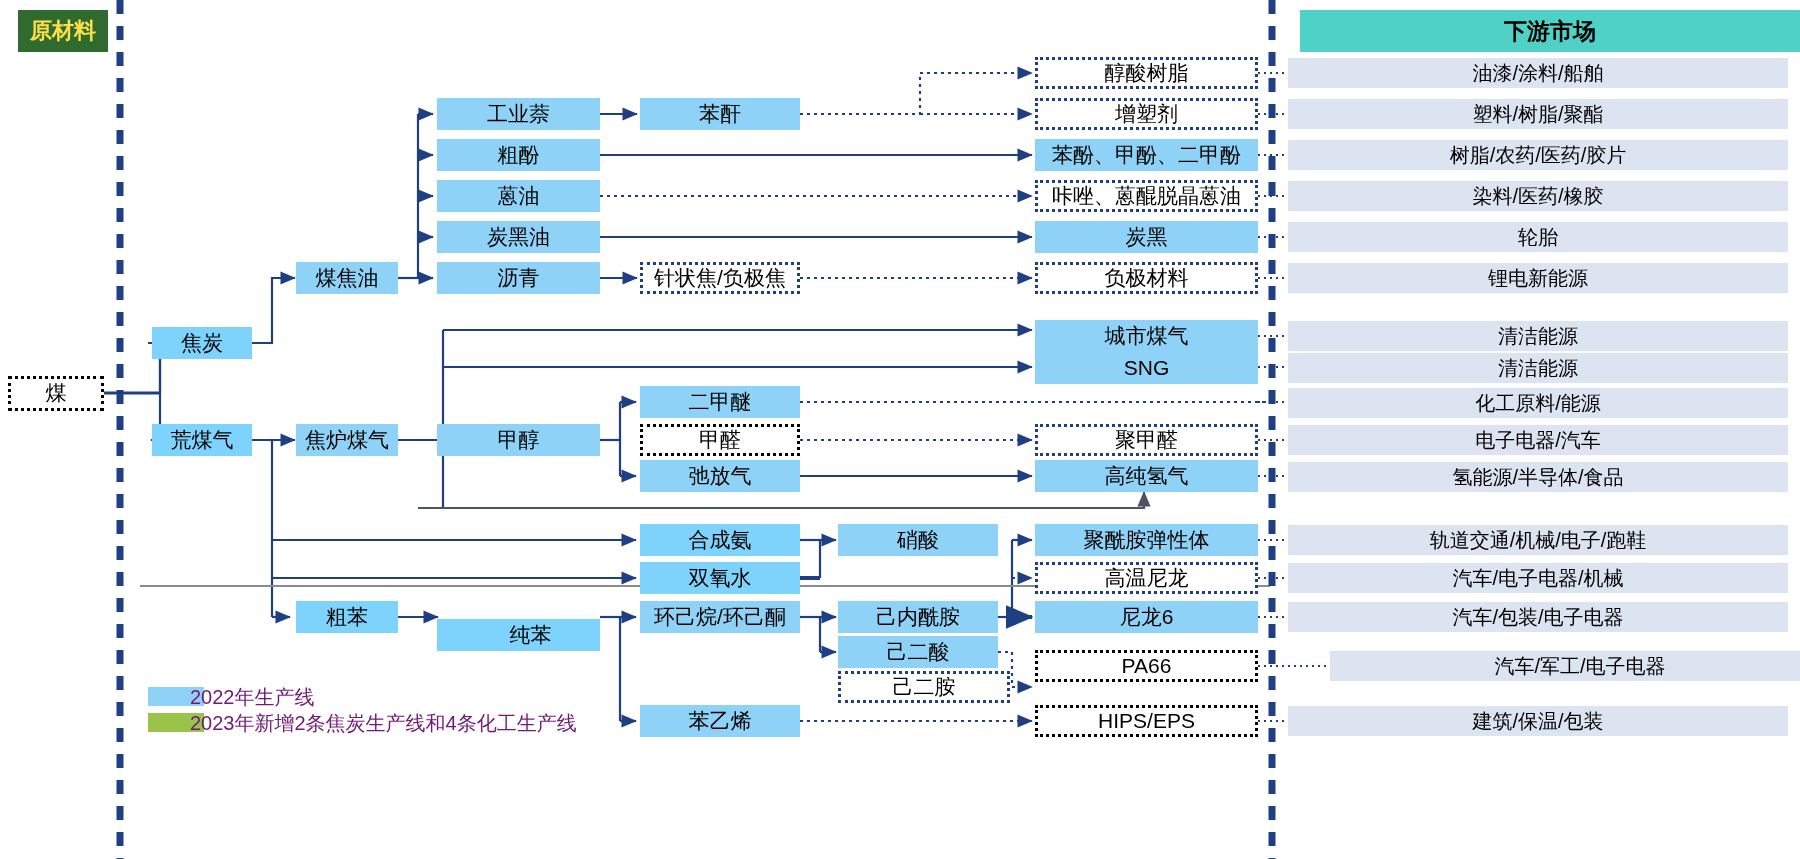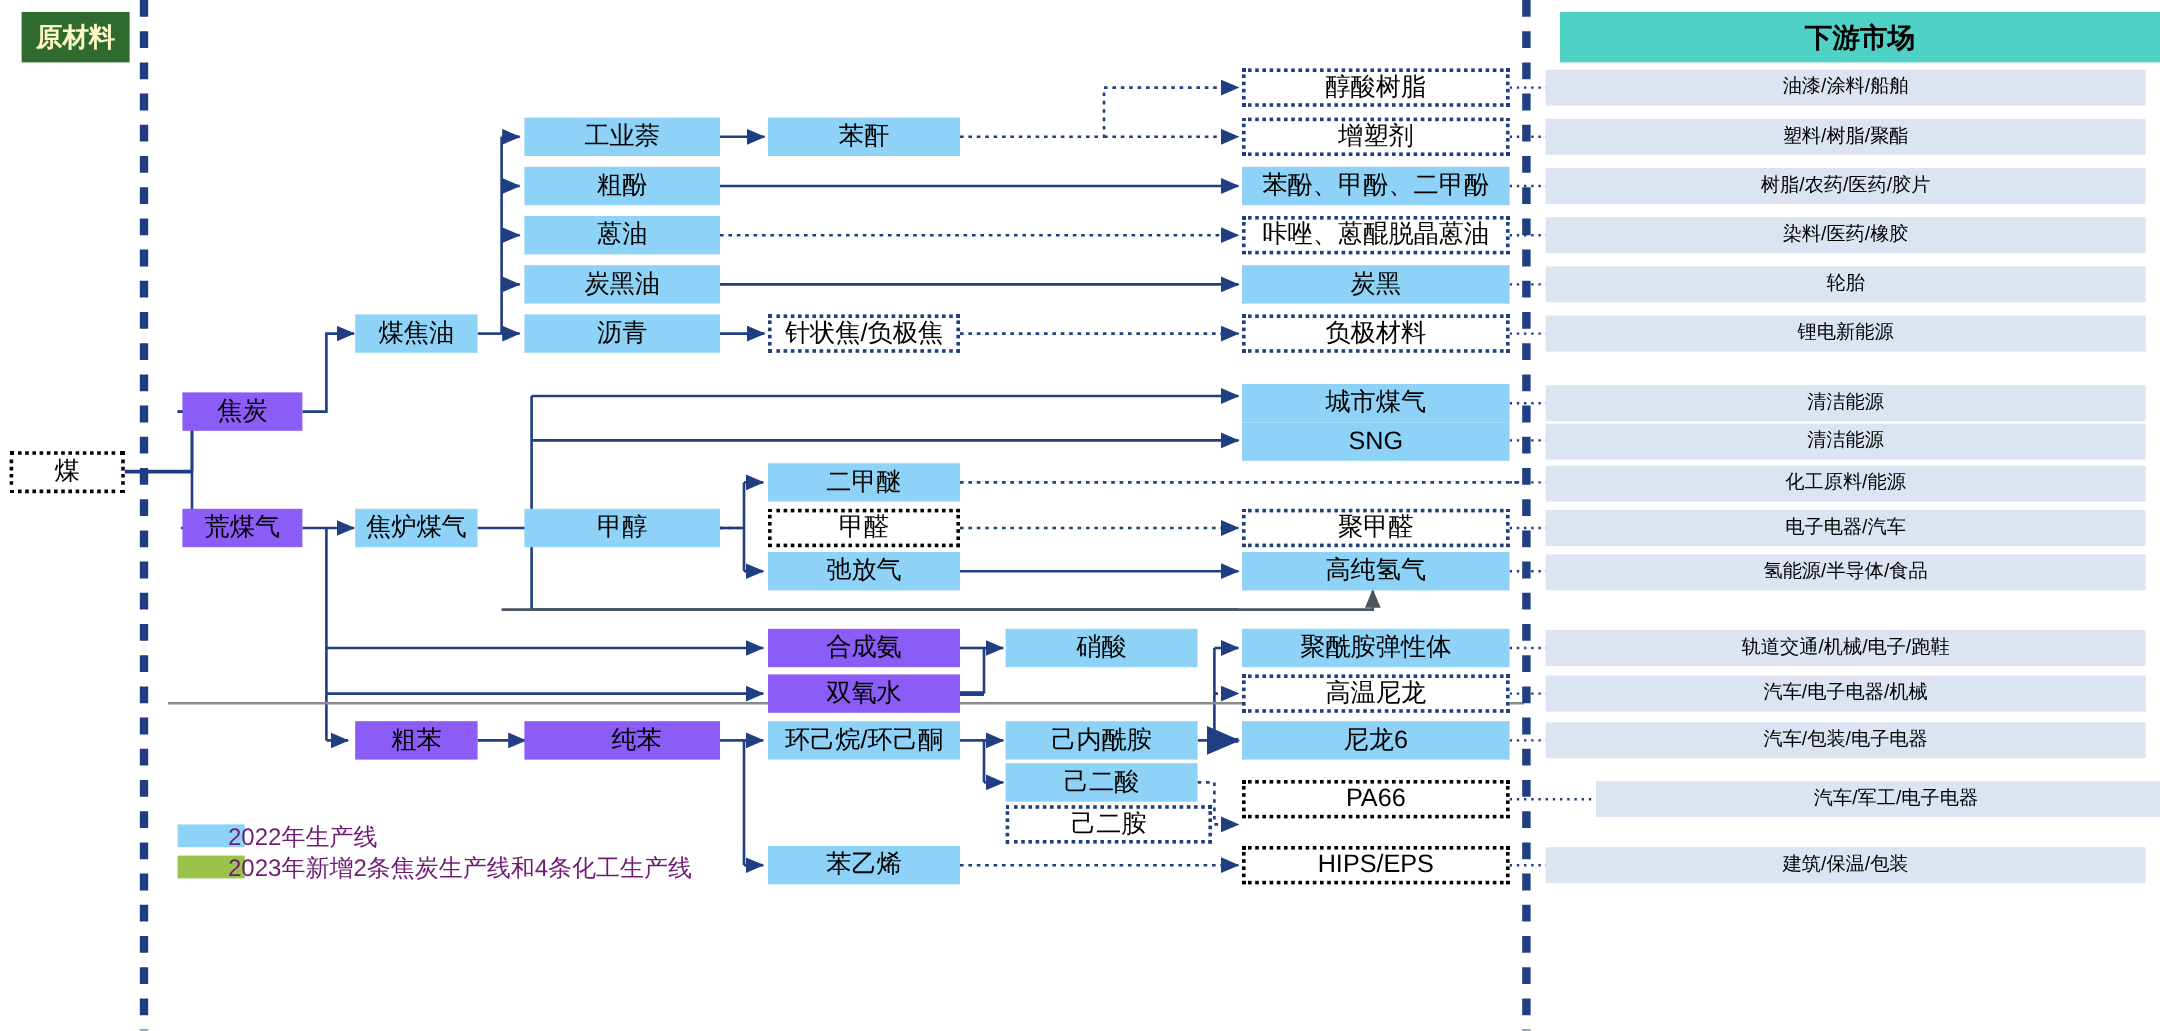--- a/index.html
+++ b/index.html
@@ -4,27 +4,27 @@
 <style>
   html,body{margin:0;padding:0;background:#fff;}
   body{font-family:"Liberation Sans","DejaVu Sans",sans-serif;}
   #stage{position:relative;width:1800px;height:859px;overflow:hidden;background:#fff;}
   #svg-layer{position:absolute;left:0;top:0;width:1800px;height:859px;pointer-events:none;}
 
   .node{position:absolute;box-sizing:border-box;display:flex;align-items:center;justify-content:center;
         font-size:21px;color:#000;line-height:1.05;text-align:center;white-space:nowrap;}
   .blue{background:#8ed3f7;}
   .green{background:#9ac martyr;}
-  .green{background:#8b5cf6;}
+  .green{background:#7dd3fc;}
   .dash-blue{background:#ffffff;border:3px dotted #1f3f82;}
   .dash-black{background:#ffffff;border:3px dotted #000000;}
-  .market{background:#dce4f2;font-size:16px;}
+  .market{background:#dce4f2;font-size:20px;}
 
   .hdr{position:absolute;box-sizing:border-box;display:flex;align-items:center;justify-content:center;
-       font-weight:bold;color:#fef9c3;}
+       font-weight:bold;color:#fde047;}
   #hdr-raw{background:#2f6b2f;font-size:22px;}
   #hdr-prod{background:#3a66a7;font-size:24px;}
   #hdr-mkt{background:#4fd1c5;color:#000;font-size:23px;}
 
   .legend-sw{position:absolute;height:19px;width:56px;}
   .legend-tx{position:absolute;font-size:20px;color:#701a75;white-space:nowrap;}
 </style>
 </head>
 <body>
 
@@ -173,21 +173,21 @@
   <div class="node blue" style="left:296px;top:262px;width:102px;height:32px;">煤焦油</div>
   <div class="node blue" style="left:296px;top:424px;width:102px;height:32px;">焦炉煤气</div>
   <div class="node green" style="left:296px;top:601px;width:102px;height:32px;">粗苯</div>
 
   <div class="node blue" style="left:437px;top:98px;width:163px;height:32px;">工业萘</div>
   <div class="node blue" style="left:437px;top:139px;width:163px;height:32px;">粗酚</div>
   <div class="node blue" style="left:437px;top:180px;width:163px;height:32px;">蒽油</div>
   <div class="node blue" style="left:437px;top:221px;width:163px;height:32px;">炭黑油</div>
   <div class="node blue" style="left:437px;top:262px;width:163px;height:32px;">沥青</div>
   <div class="node blue" style="left:437px;top:424px;width:163px;height:32px;">甲醇</div>
-  <div class="node green" style="left:437px;top:601px;width:163px;height:32px;padding-left:24px;">纯苯</div>
+  <div class="node green" style="left:437px;top:619px;width:163px;height:32px;padding-left:24px;">纯苯</div>
 
   <div class="node blue" style="left:640px;top:98px;width:160px;height:32px;">苯酐</div>
   <div class="node dash-blue" style="left:640px;top:262px;width:160px;height:32px;">针状焦/负极焦</div>
   <div class="node blue" style="left:640px;top:386px;width:160px;height:32px;">二甲醚</div>
   <div class="node dash-black" style="left:640px;top:424px;width:160px;height:32px;">甲醛</div>
   <div class="node blue" style="left:640px;top:460px;width:160px;height:32px;">弛放气</div>
   <div class="node green" style="left:640px;top:524px;width:160px;height:32px;">合成氨</div>
   <div class="node green" style="left:640px;top:562px;width:160px;height:32px;">双氧水</div>
   <div class="node blue" style="left:640px;top:601px;width:160px;height:32px;">环己烷/环己酮</div>
   <div class="node blue" style="left:640px;top:705px;width:160px;height:32px;">苯乙烯</div>

